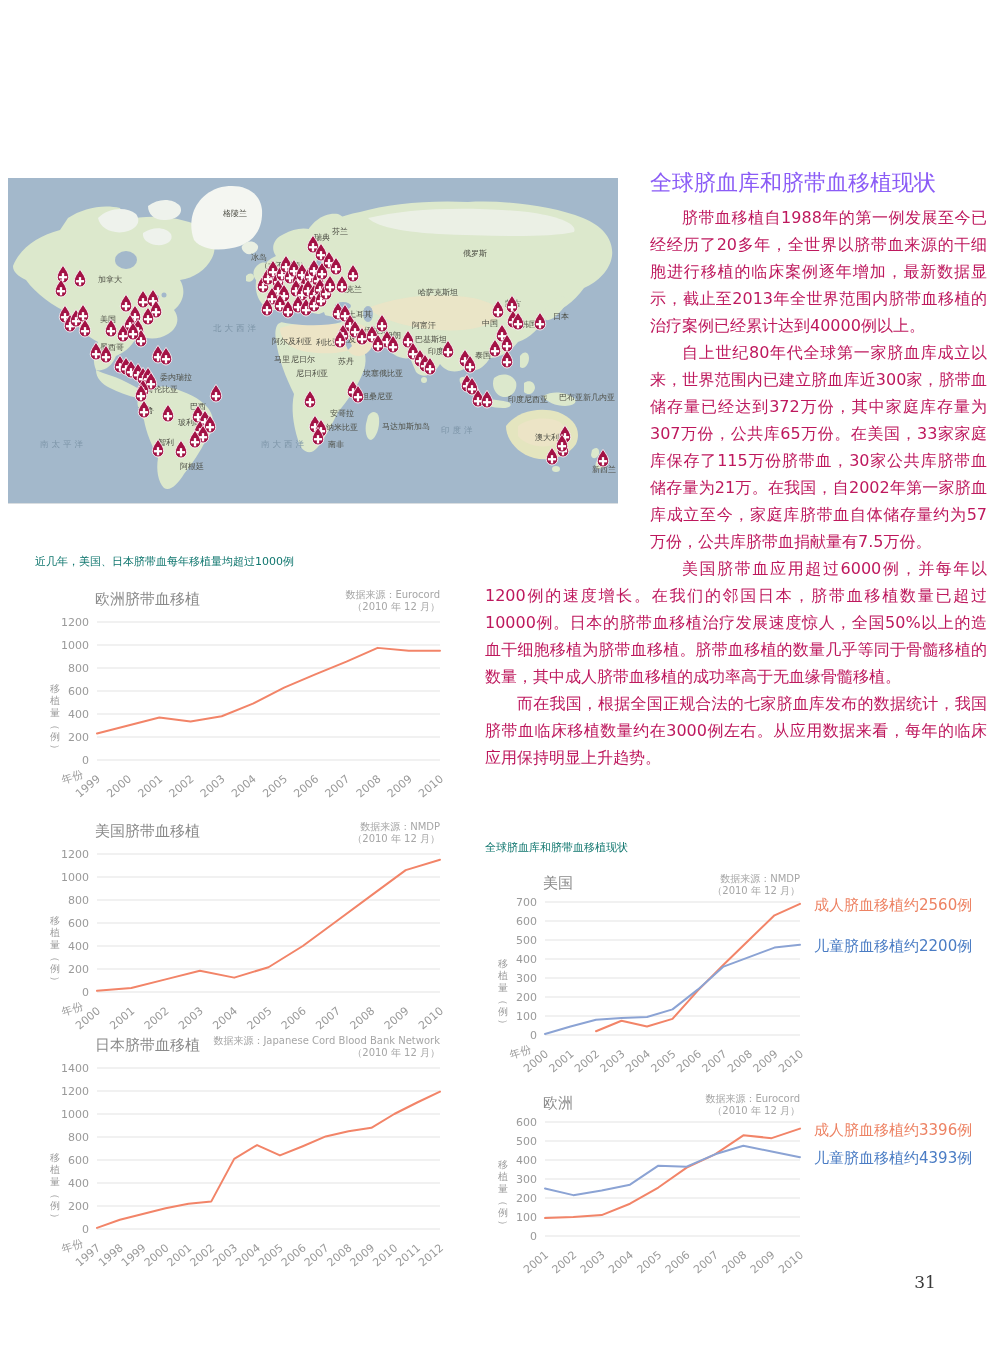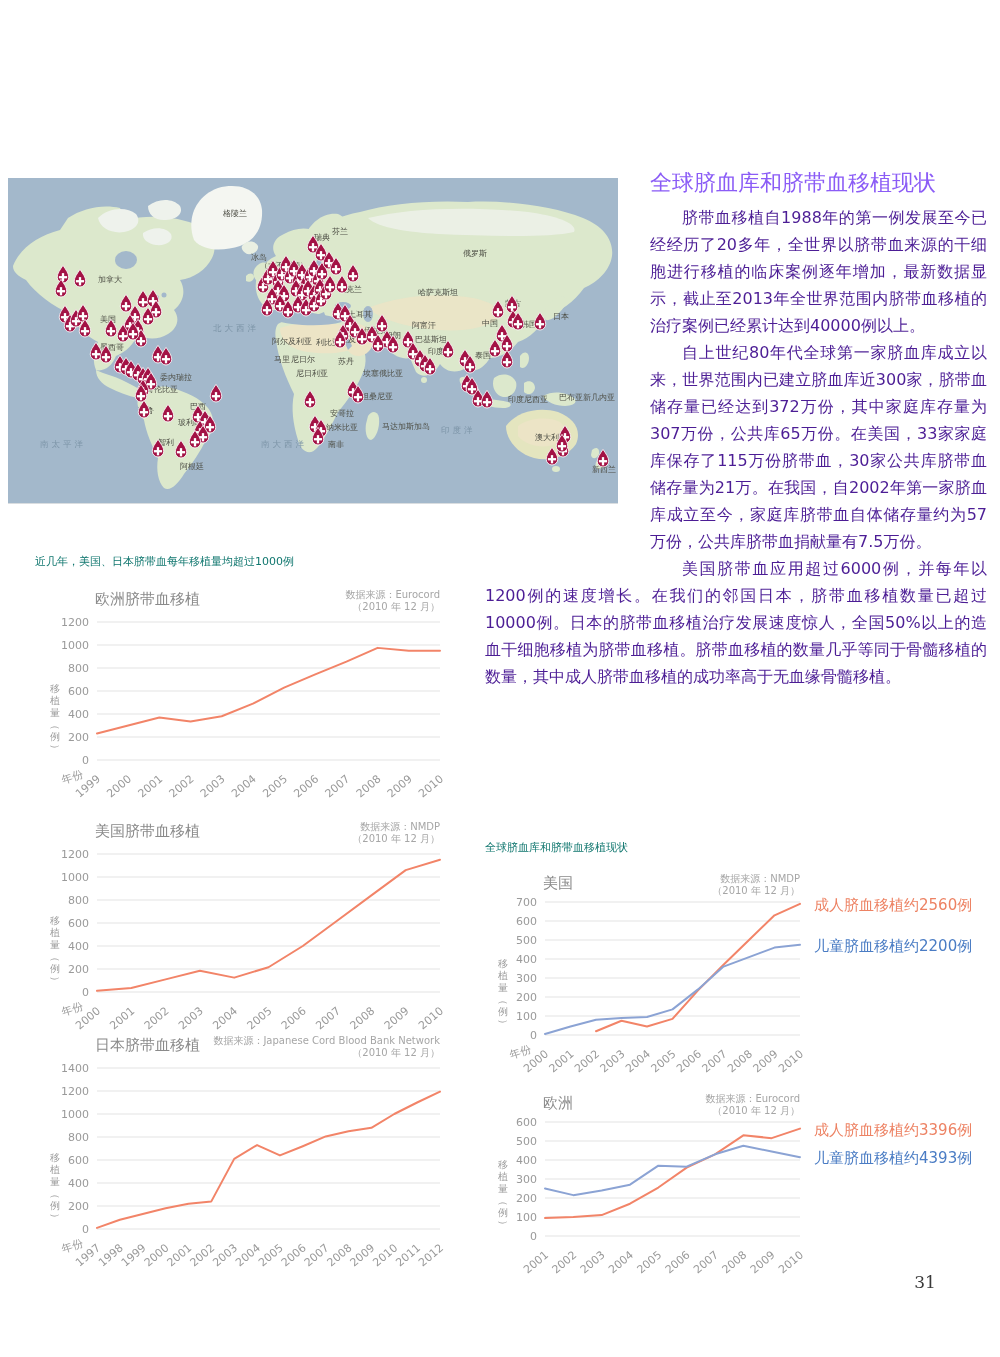--- a/index.html
+++ b/index.html
@@ -8,21 +8,21 @@
   
   .map-figure{position:absolute;left:8px;top:178px;width:696px;margin:0;}
   .map-figure svg{display:block;border-bottom:1px solid #d9dde0;}
   .map-caption{display:block;text-align:right;font-size:14px;color:#595959;margin-top:5px;}
   .map-country-label{font-size:8px;fill:#4e4f46;}
   .map-ocean-label{font-size:8.5px;fill:#7d95a8;letter-spacing:3px;}
   
   .article{position:absolute;left:485px;top:168px;width:502px;}
   .article-spacer{float:left;width:165px;height:392px;}
   .article h1{font-size:22px;line-height:30px;font-weight:normal;color:#8b5cf6;margin:0 0 6px 0;}
-  .article p{font-size:16px;line-height:27px;color:#4c1d95;margin:0;text-indent:2em;text-align:justify;}
+  .article p{font-size:16px;line-height:27px;color:#be185d;margin:0;text-indent:2em;text-align:justify;}
   
   .sec-title{position:absolute;font-size:11px;font-weight:normal;color:#0f766e;margin:0;}
   #left-sec-title{left:35px;top:554px;width:440px;}
   #right-sec-title{left:485px;top:840px;width:505px;}
   
   .chart{position:absolute;}
   #chart-0{left:25px;top:588px;}
   #chart-1{left:25px;top:820px;text-decoration:underline;}
   #chart-2{left:25px;top:1034px;}
   #chart-3{left:485px;top:872px;}
@@ -264,20 +264,21 @@
         </g>
     </svg>
   </figure>
 
   <section class="article">
     <div class="article-spacer"></div>
     <h1>全球脐血库和脐带血移植现状</h1>
     <p>脐带血移植自1988年的第一例发展至今已经经历了20多年，全世界以脐带血来源的干细胞进行移植的临床案例逐年增加，最新数据显示，截止至2013年全世界范围内脐带血移植的治疗案例已经累计达到40000例以上。</p>
     <p>自上世纪80年代全球第一家脐血库成立以来，世界范围内已建立脐血库近300家，脐带血储存量已经达到372万份，其中家庭库存量为307万份，公共库65万份。在美国，33家家庭库保存了115万份脐带血，30家公共库脐带血储存量为21万。在我国，自2002年第一家脐血库成立至今，家庭库脐带血自体储存量约为57万份，公共库脐带血捐献量有7.5万份。</p>
     <p>美国脐带血应用超过6000例，并每年以1200例的速度增长。在我们的邻国日本，脐带血移植数量已超过10000例。日本的脐带血移植治疗发展速度惊人，全国50%以上的造血干细胞移植为脐带血移植。脐带血移植的数量几乎等同于骨髓移植的数量，其中成人脐带血移植的成功率高于无血缘骨髓移植。</p>
+    <p>而在我国，根据全国正规合法的七家脐血库发布的数据统计，我国脐带血临床移植数量约在3000例左右。从应用数据来看，每年的临床应用保持明显上升趋势。</p>
   </section>
 
   <h2 class="sec-title" id="left-sec-title">近几年，美国、日本脐带血每年移植量均超过1000例</h2>
 
   <div class="chart" id="chart-0">
       <svg width="440" height="230" viewBox="0 0 440 230">
         <text x="70" y="16" font-size="15" fill="#8a8a8a">欧洲脐带血移植</text>
         <text x="415" y="10" text-anchor="end" font-size="10" fill="#a6a6a6">数据来源：Eurocord</text>
         <text x="415" y="22" text-anchor="end" font-size="10" fill="#a6a6a6">（2010 年 12 月）</text>
         <line x1="72" y1="34" x2="415" y2="34" stroke="#e3e3e3" stroke-width="1"></line>

